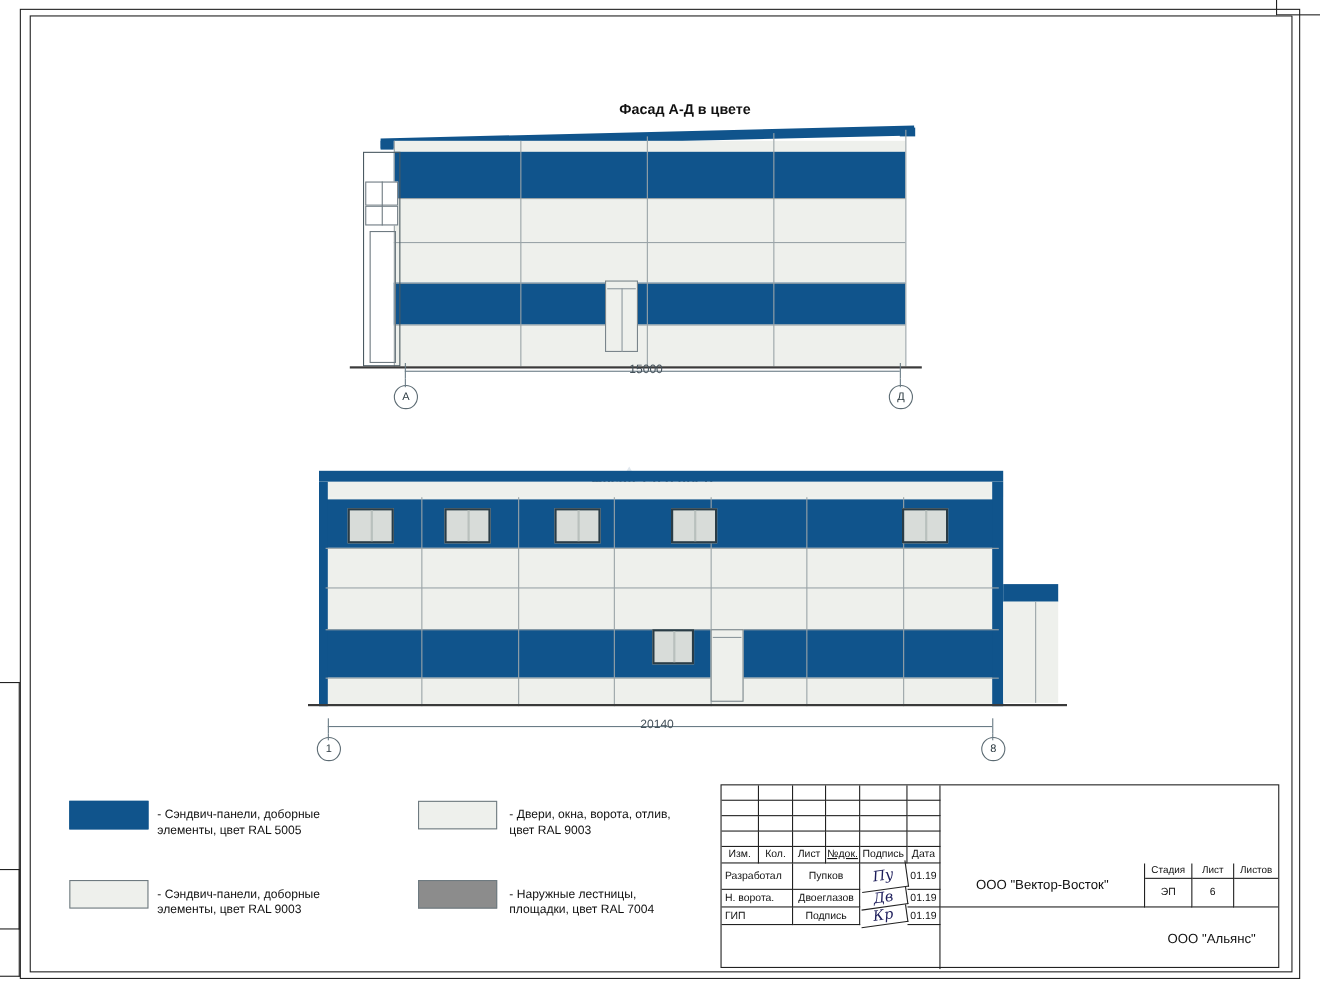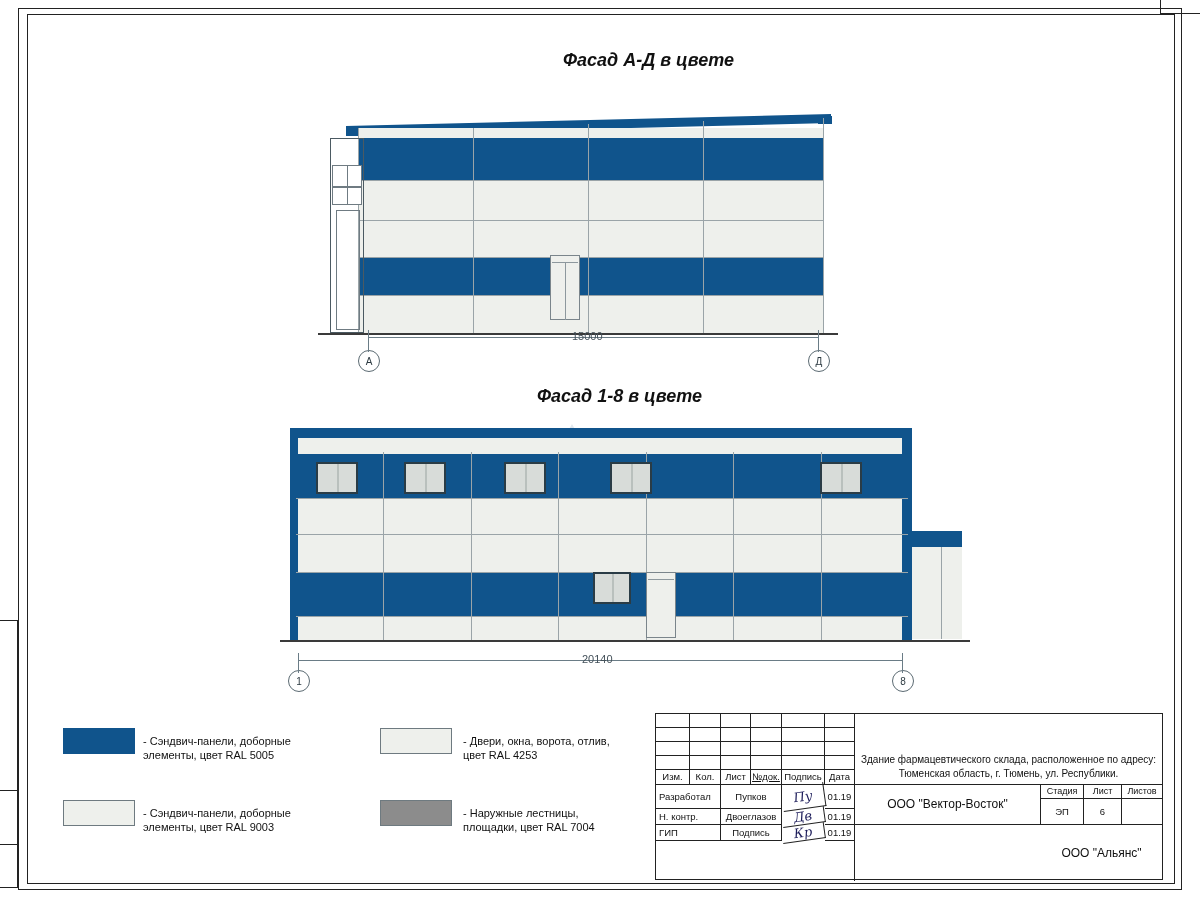--- a/index.html
+++ b/index.html
@@ -38,25 +38,25 @@
   }
   .top-stub{
     position:absolute;left:1160px;top:0;width:40px;height:14px;
     border-left:1px solid #222;border-bottom:1px solid #222;
     box-sizing:border-box;
   }
 
   
   .draw-title{
     position:absolute;
-    font-style:italic;
     font-weight:bold;
-    font-size:18px;
+    font-size:13px;
     color:#111;
     white-space:nowrap;
+    margin-top:42px;
   }
   #title-1{left:563px;top:50px;}
   #title-2{left:537px;top:386px;}
 
   
   .facade{position:absolute;}
 
   .blue{background:#10548c;}
   .white{background:#eef0ec;}
 
@@ -248,21 +248,21 @@
 <div class="axis-circle" style="left:892px;top:670px;">8</div>
 <div class="dim-tick" style="left:298px;top:667px;height:6px;"></div>
 <div class="dim-tick" style="left:902px;top:667px;height:6px;"></div>
 
 <div class="legend-swatch" style="left:63px;top:728px;background:#10548c;border-color:#10548c;"></div>
 <div class="legend-text" style="left:143px;top:734px;">- Сэндвич-панели, доборные
   элементы, цвет RAL 5005</div>
 
 <div class="legend-swatch" style="left:380px;top:728px;background:#eef0ec;"></div>
 <div class="legend-text" style="left:463px;top:734px;">- Двери, окна, ворота, отлив,
-  цвет RAL 4253</div>
+  цвет RAL 9003</div>
 
 <div class="legend-swatch" style="left:63px;top:800px;background:#eef0ec;"></div>
 <div class="legend-text" style="left:143px;top:806px;">- Сэндвич-панели, доборные
   элементы, цвет RAL 9003</div>
 
 <div class="legend-swatch" style="left:380px;top:800px;background:#8c8c8c;"></div>
 <div class="legend-text" style="left:463px;top:806px;">- Наружные лестницы,
   площадки, цвет RAL 7004</div>
 
 <div class="tb">
@@ -300,35 +300,33 @@
   <div class="cell" style="left:65px;top:56px;width:30px;height:15px;">Лист</div>
   <div class="cell" style="left:95px;top:56px;width:31px;height:15px;text-decoration:underline;">№док.</div>
   <div class="cell" style="left:126px;top:56px;width:43px;height:15px;">Подпись</div>
   <div class="cell" style="left:169px;top:56px;width:30px;height:15px;">Дата</div>
 
   <div class="cell" style="left:0;top:71px;width:65px;height:24px;justify-content:flex-start;padding-left:3px;">Разработал</div>
   <div class="cell" style="left:65px;top:71px;width:61px;height:24px;">Пупков</div>
   <div class="cell sig" style="left:126px;top:71px;width:43px;height:24px;">Пу</div>
   <div class="cell" style="left:169px;top:71px;width:30px;height:24px;">01.19</div>
 
-  <div class="cell" style="left:0;top:95px;width:65px;height:16px;justify-content:flex-start;padding-left:3px;">Н. контр.</div>
+  <div class="cell" style="left:0;top:95px;width:65px;height:16px;justify-content:flex-start;padding-left:3px;">Н. ворота.</div>
   <div class="cell" style="left:65px;top:95px;width:61px;height:16px;">Двоеглазов</div>
   <div class="cell sig" style="left:126px;top:95px;width:43px;height:16px;">Дв</div>
   <div class="cell" style="left:169px;top:95px;width:30px;height:16px;">01.19</div>
 
   <div class="cell nb-b" style="left:0;top:111px;width:65px;height:16px;justify-content:flex-start;padding-left:3px;border-bottom:1px solid #222;">ГИП</div>
   <div class="cell" style="left:65px;top:111px;width:61px;height:16px;">Подпись</div>
   <div class="cell sig" style="left:126px;top:111px;width:43px;height:16px;">Кр</div>
   <div class="cell" style="left:169px;top:111px;width:30px;height:16px;">01.19</div>
 
   <div class="cell" style="left:0;top:127px;width:199px;height:40px;border-bottom:none;"></div>
 
 
-  <div class="cell" style="left:199px;top:35px;width:307px;height:36px;font-size:10px;line-height:1.35;white-space:pre-line;border-right:none;">Здание фармацевтического склада, расположенное по адресу:
-Тюменская область, г. Тюмень, ул. Республики.</div>
 
   <div class="cell" style="left:199px;top:71px;width:186px;height:40px;font-size:12px;">ООО "Вектор-Восток"</div>
 
   <div class="cell" style="left:385px;top:71px;width:43px;height:14px;font-size:9px;">Стадия</div>
   <div class="cell" style="left:428px;top:71px;width:38px;height:14px;font-size:9px;">Лист</div>
   <div class="cell" style="left:466px;top:71px;width:40px;height:14px;font-size:9px;border-right:none;">Листов</div>
 
   <div class="cell" style="left:385px;top:85px;width:43px;height:26px;">ЭП</div>
   <div class="cell" style="left:428px;top:85px;width:38px;height:26px;">6</div>
   <div class="cell" style="left:466px;top:85px;width:40px;height:26px;border-right:none;"></div>

